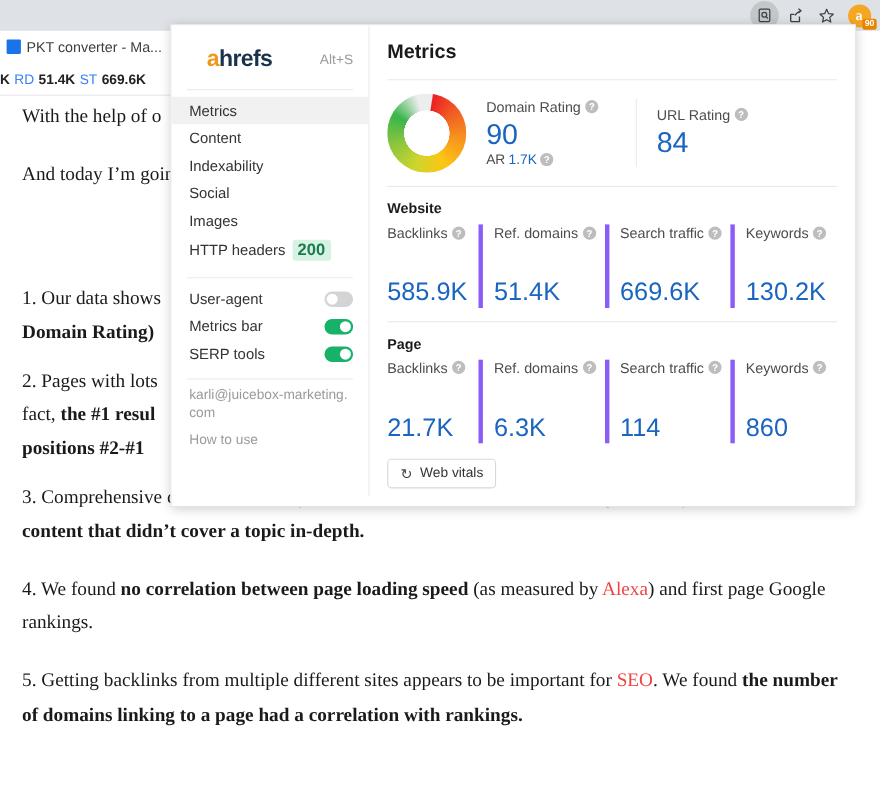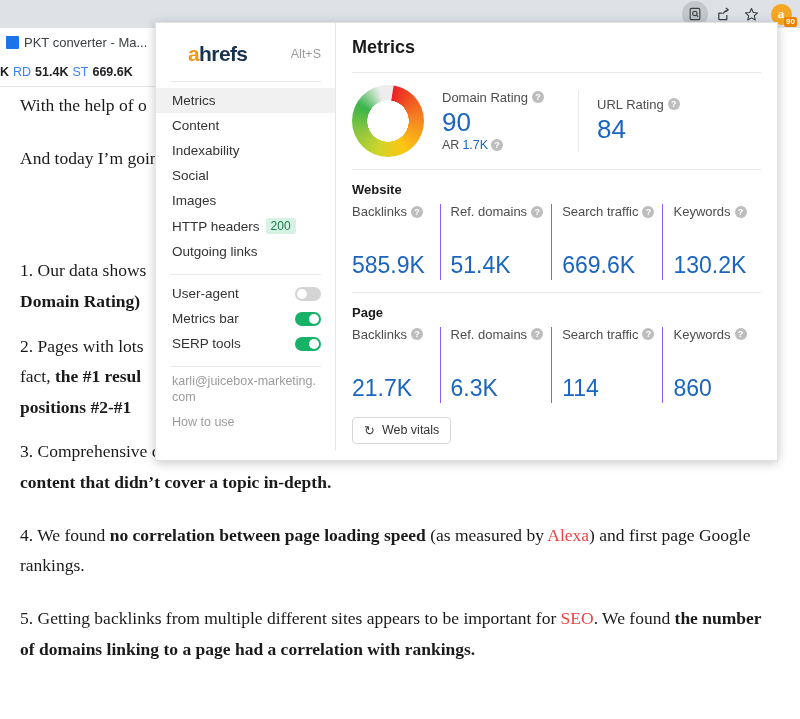--- a/index.html
+++ b/index.html
@@ -221,24 +221,25 @@
     align-items: center;
     justify-content: space-between;
     cursor: default;
   }
   .ah-menu-item.selected {
     background: #f1f1f1;
   }
   .badge-200 {
     background: #d5f2e3;
     color: #1d7a4d;
-    font-size: 12px;
+    font-size: 15px;
     padding: 1px 5px;
     border-radius: 3px;
     margin-left: 6px;
+    font-weight: bold;
   }
   .ah-menu-item .mi-label { display: flex; align-items: center; }
 
   .toggle {
     width: 26px;
     height: 14px;
     border-radius: 8px;
     position: relative;
     flex: 0 0 26px;
   }
@@ -350,21 +351,21 @@
     font-weight: bold;
     color: #1a1a1a;
     margin-bottom: 7px;
   }
   .metric-grid {
     display: flex;
   }
   .metric-col {
     flex: 1;
     padding-right: 8px;
-    border-right: 1px solid #8b5cf6;
+    border-right: 4px solid #8b5cf6;
     padding-left: 10px;
   }
   .metric-col:first-child { padding-left: 0; }
   .metric-col:last-child  { border-right: none; }
   .metric-col .m-bignum { font-size: 23px; margin-top: 32px; }
 
   .web-vitals-btn {
     margin-top: 14px;
     display: inline-flex;
     align-items: center;
@@ -492,23 +493,20 @@
     </div>
     <div class="ah-menu-item">
       <span class="mi-label">Images</span>
     </div>
     <div class="ah-menu-item">
       <span class="mi-label">
         <span>HTTP headers</span>
         <span class="badge-200">200</span>
       </span>
     </div>
-    <div class="ah-menu-item">
-      <span class="mi-label">Outgoing links</span>
-    </div>
 
     <div class="ah-divider"></div>
 
     <div class="ah-menu-item">
       <span class="mi-label">User-agent</span>
       <span class="toggle off">
           <span class="knob"></span>
         </span>
     </div>
     <div class="ah-menu-item">

